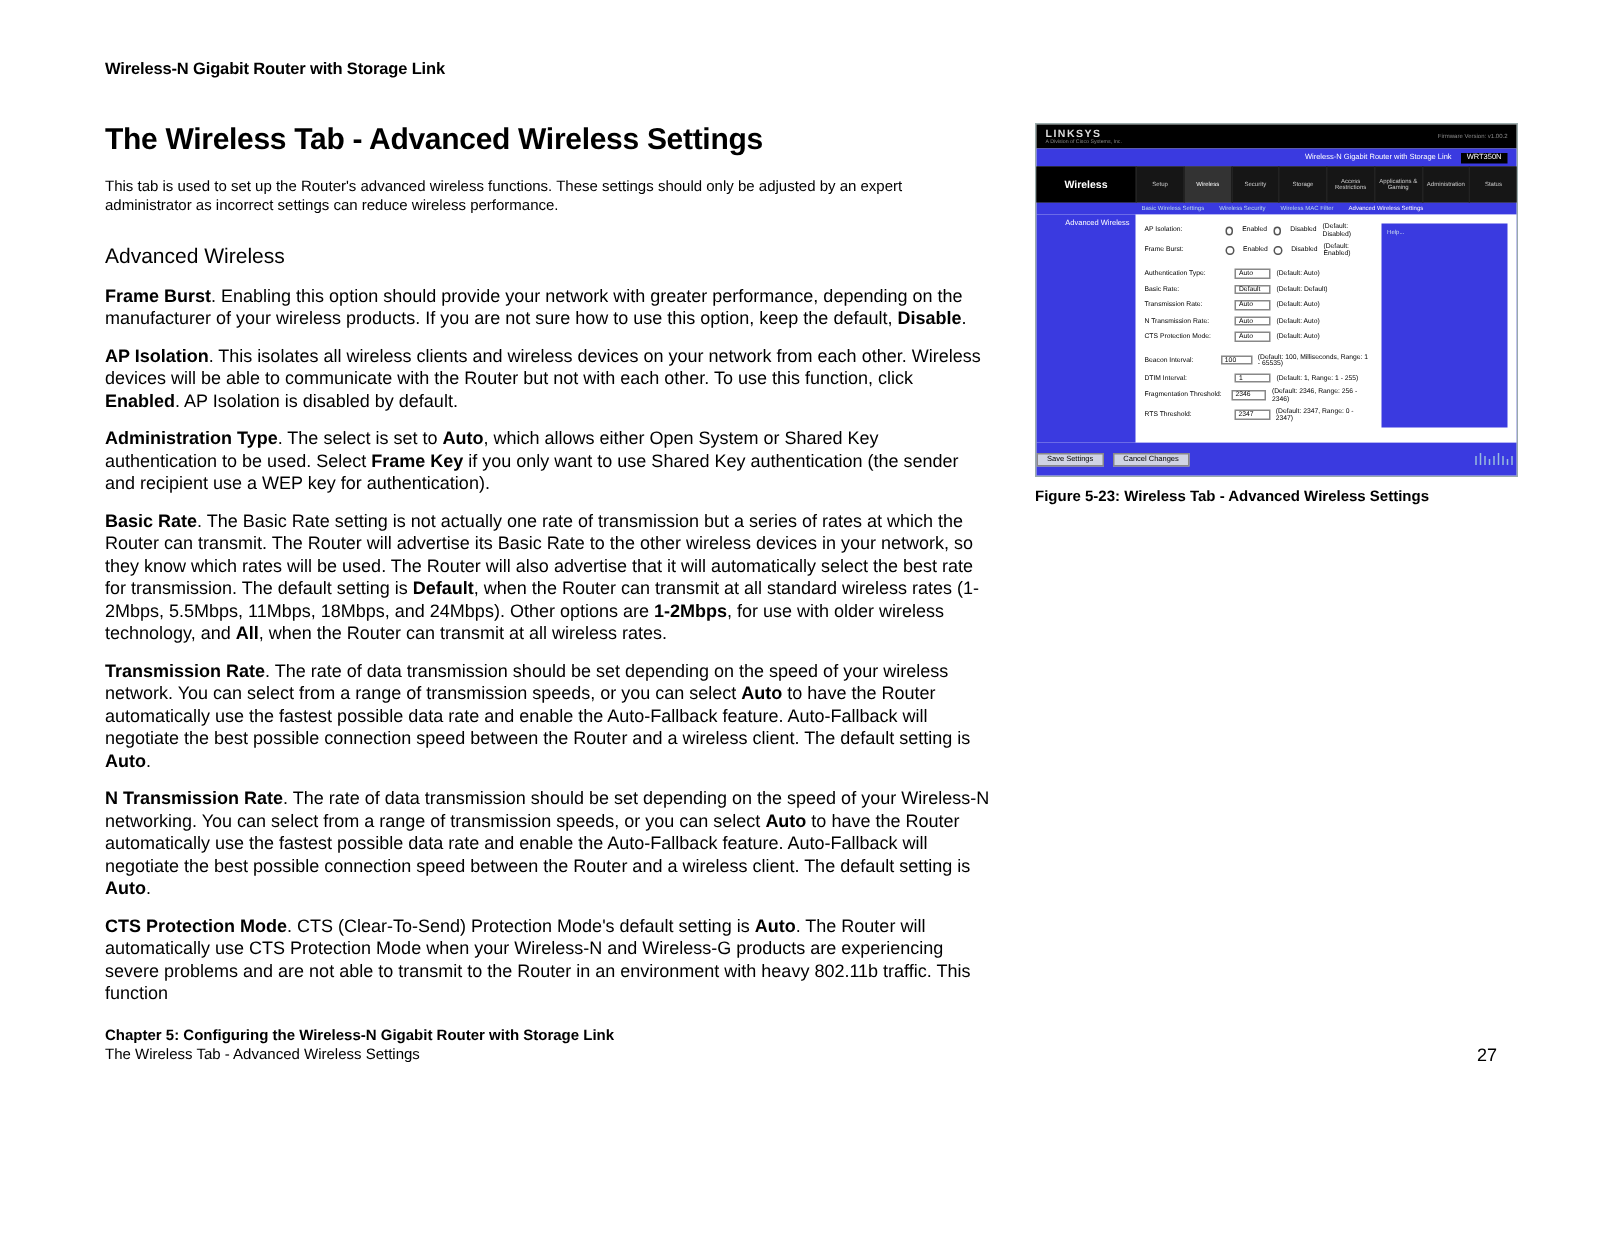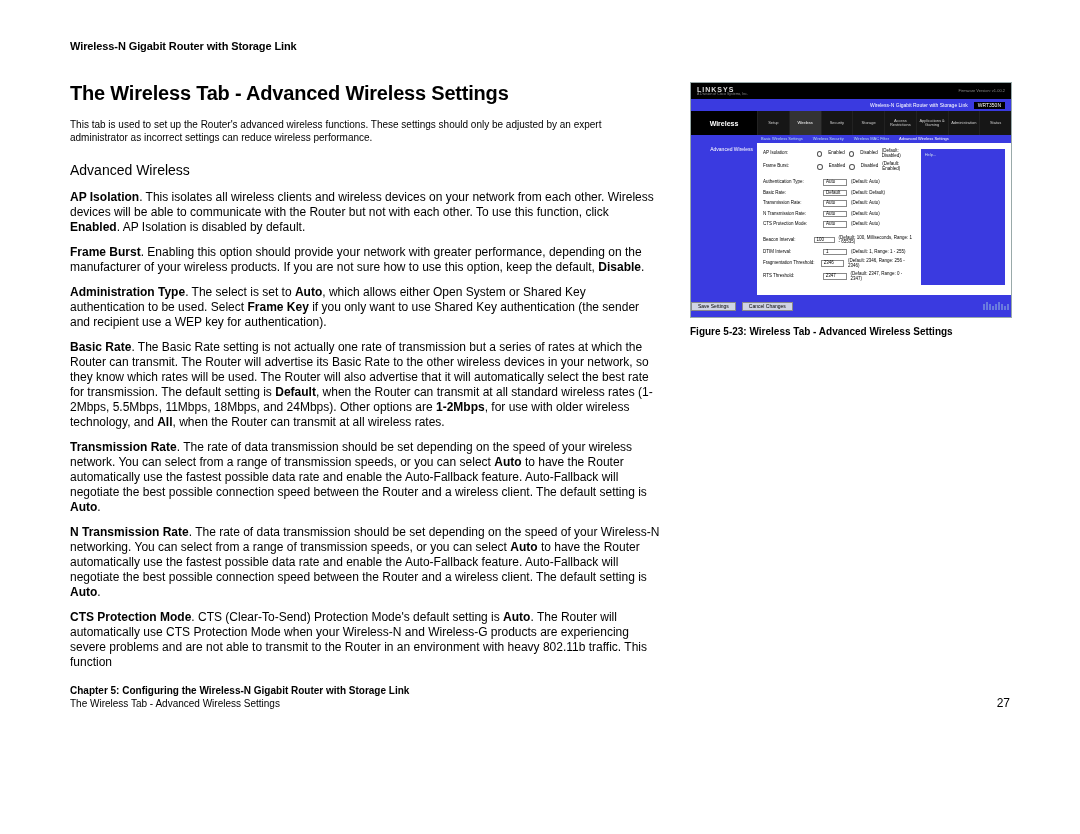--- a/index.html
+++ b/index.html
@@ -69,21 +69,21 @@
   .figure-caption {
     font-family: Arial, Helvetica, sans-serif;
     font-weight: bold;
     font-size: 10px;
     margin-top: 8px;
   }
   
   .footer {
     position: absolute;
     left: 70px;
-    right: 70px;
+    right: 82px;
     bottom: 26px;
     display: flex;
     flex-direction: row;
     justify-content: space-between;
     align-items: flex-end;
     font-size: 10px;
   }
   .footer-left {
     line-height: 1.3;
   }
@@ -245,25 +245,25 @@
   <div class="columns">
 
     <div class="left-col">
       <h1 class="page-title">The Wireless Tab - Advanced Wireless Settings</h1>
 
       <p class="intro">This tab is used to set up the Router's advanced wireless functions. These settings should only be adjusted by an expert administrator as incorrect settings can reduce wireless performance.</p>
 
       <h2 class="section-title">Advanced Wireless</h2>
 
       <p class="body">
+        <span class="bold">Frame Burst</span><span>. Enabling this option should provide your network with greater performance, depending on the manufacturer of your wireless products. If you are not sure how to use this option, keep the default, </span><span class="bold">Disable</span><span>.</span>
+      </p>
+
+      <p class="body">
         <span class="bold">AP Isolation</span><span>. This isolates all wireless clients and wireless devices on your network from each other. Wireless devices will be able to communicate with the Router but not with each other. To use this function, click </span><span class="bold">Enabled</span><span>. AP Isolation is disabled by default.</span>
-      </p>
-
-      <p class="body">
-        <span class="bold">Frame Burst</span><span>. Enabling this option should provide your network with greater performance, depending on the manufacturer of your wireless products. If you are not sure how to use this option, keep the default, </span><span class="bold">Disable</span><span>.</span>
       </p>
 
       <p class="body">
         <span class="bold">Administration Type</span><span>. The select is set to </span><span class="bold">Auto</span><span>, which allows either Open System or Shared Key authentication to be used. Select </span><span class="bold">Frame Key</span><span> if you only want to use Shared Key authentication (the sender and recipient use a WEP key for authentication).</span>
       </p>
 
       <p class="body">
         <span class="bold">Basic Rate</span><span>. The Basic Rate setting is not actually one rate of transmission but a series of rates at which the Router can transmit. The Router will advertise its Basic Rate to the other wireless devices in your network, so they know which rates will be used. The Router will also advertise that it will automatically select the best rate for transmission. The default setting is </span><span class="bold">Default</span><span>, when the Router can transmit at all standard wireless rates (1-2Mbps, 5.5Mbps, 11Mbps, 18Mbps, and 24Mbps). Other options are </span><span class="bold">1-2Mbps</span><span>, for use with older wireless technology, and </span><span class="bold">All</span><span>, when the Router can transmit at all wireless rates.</span>
       </p>
 

